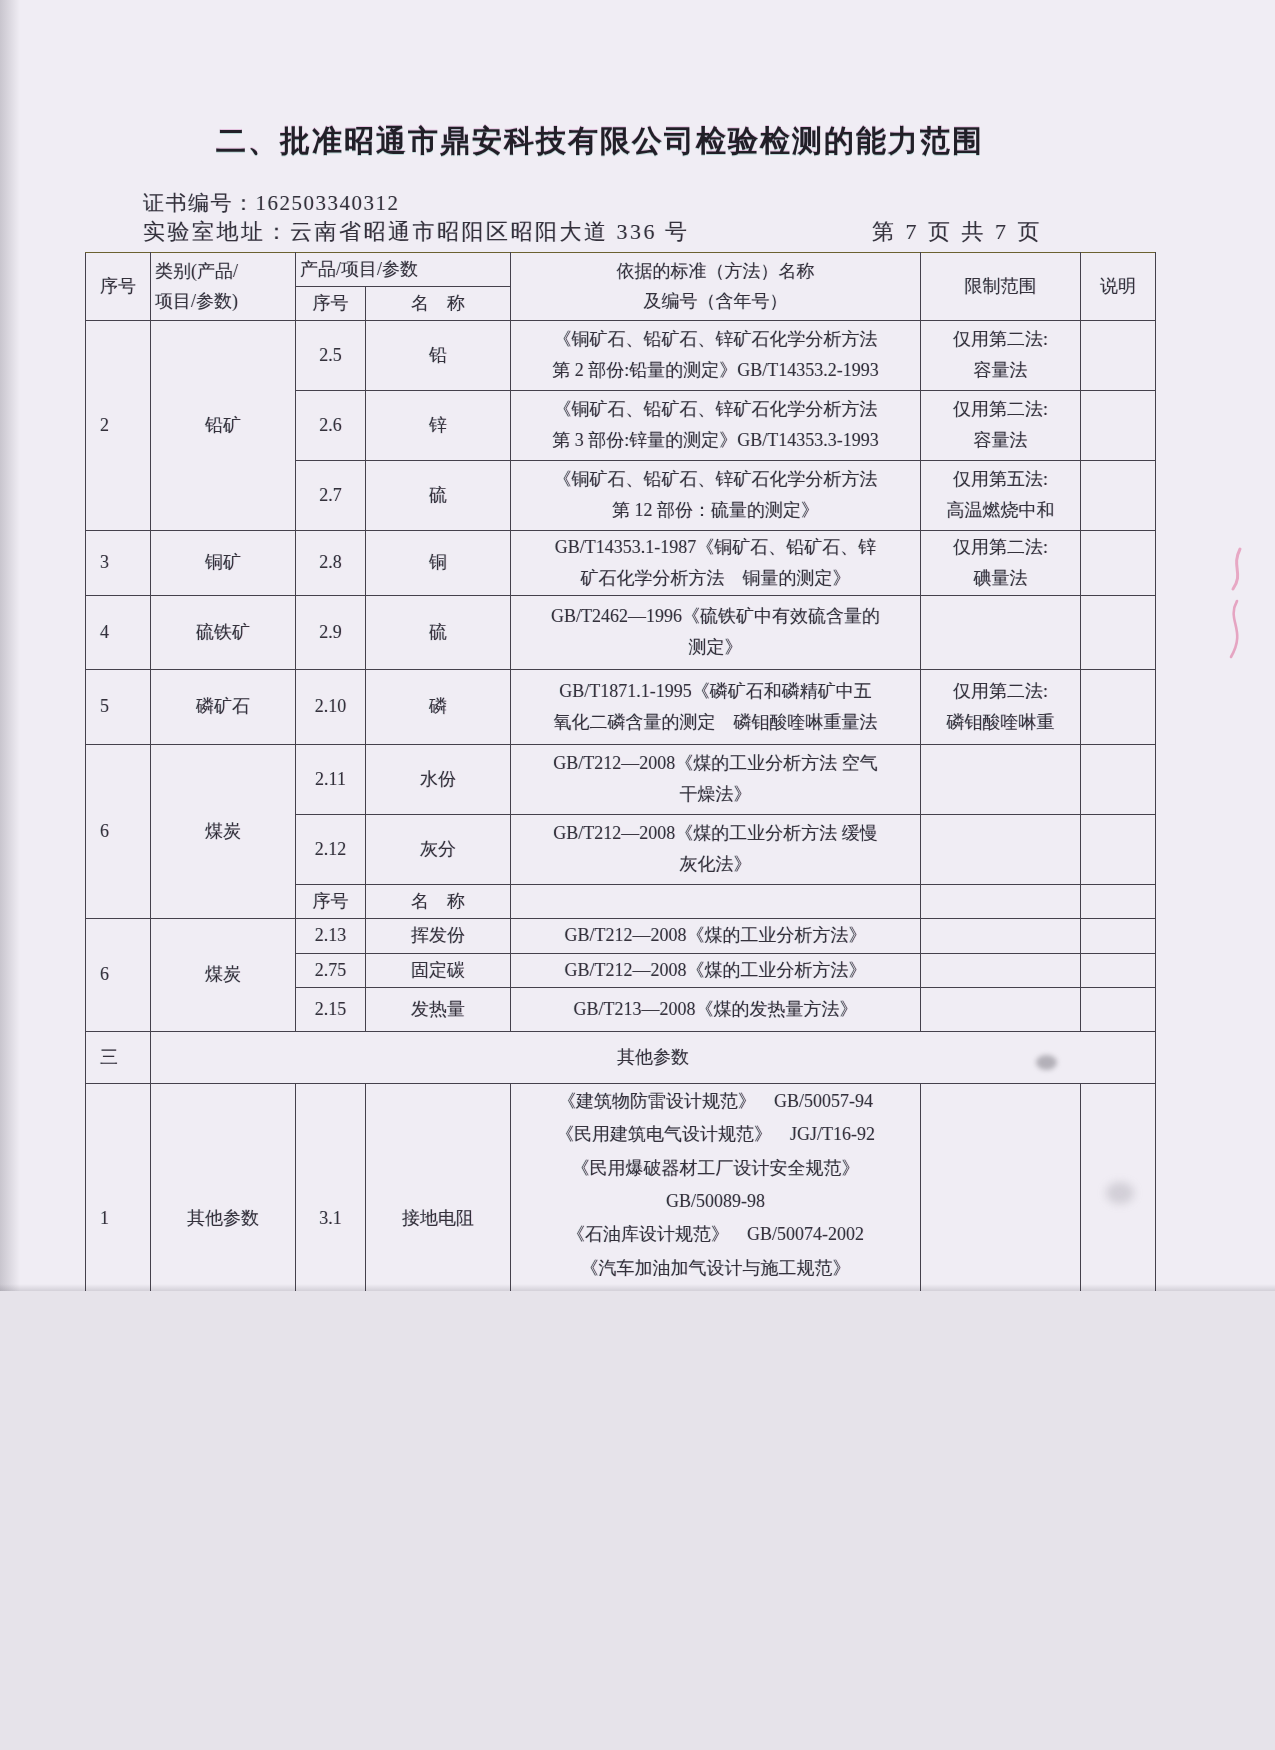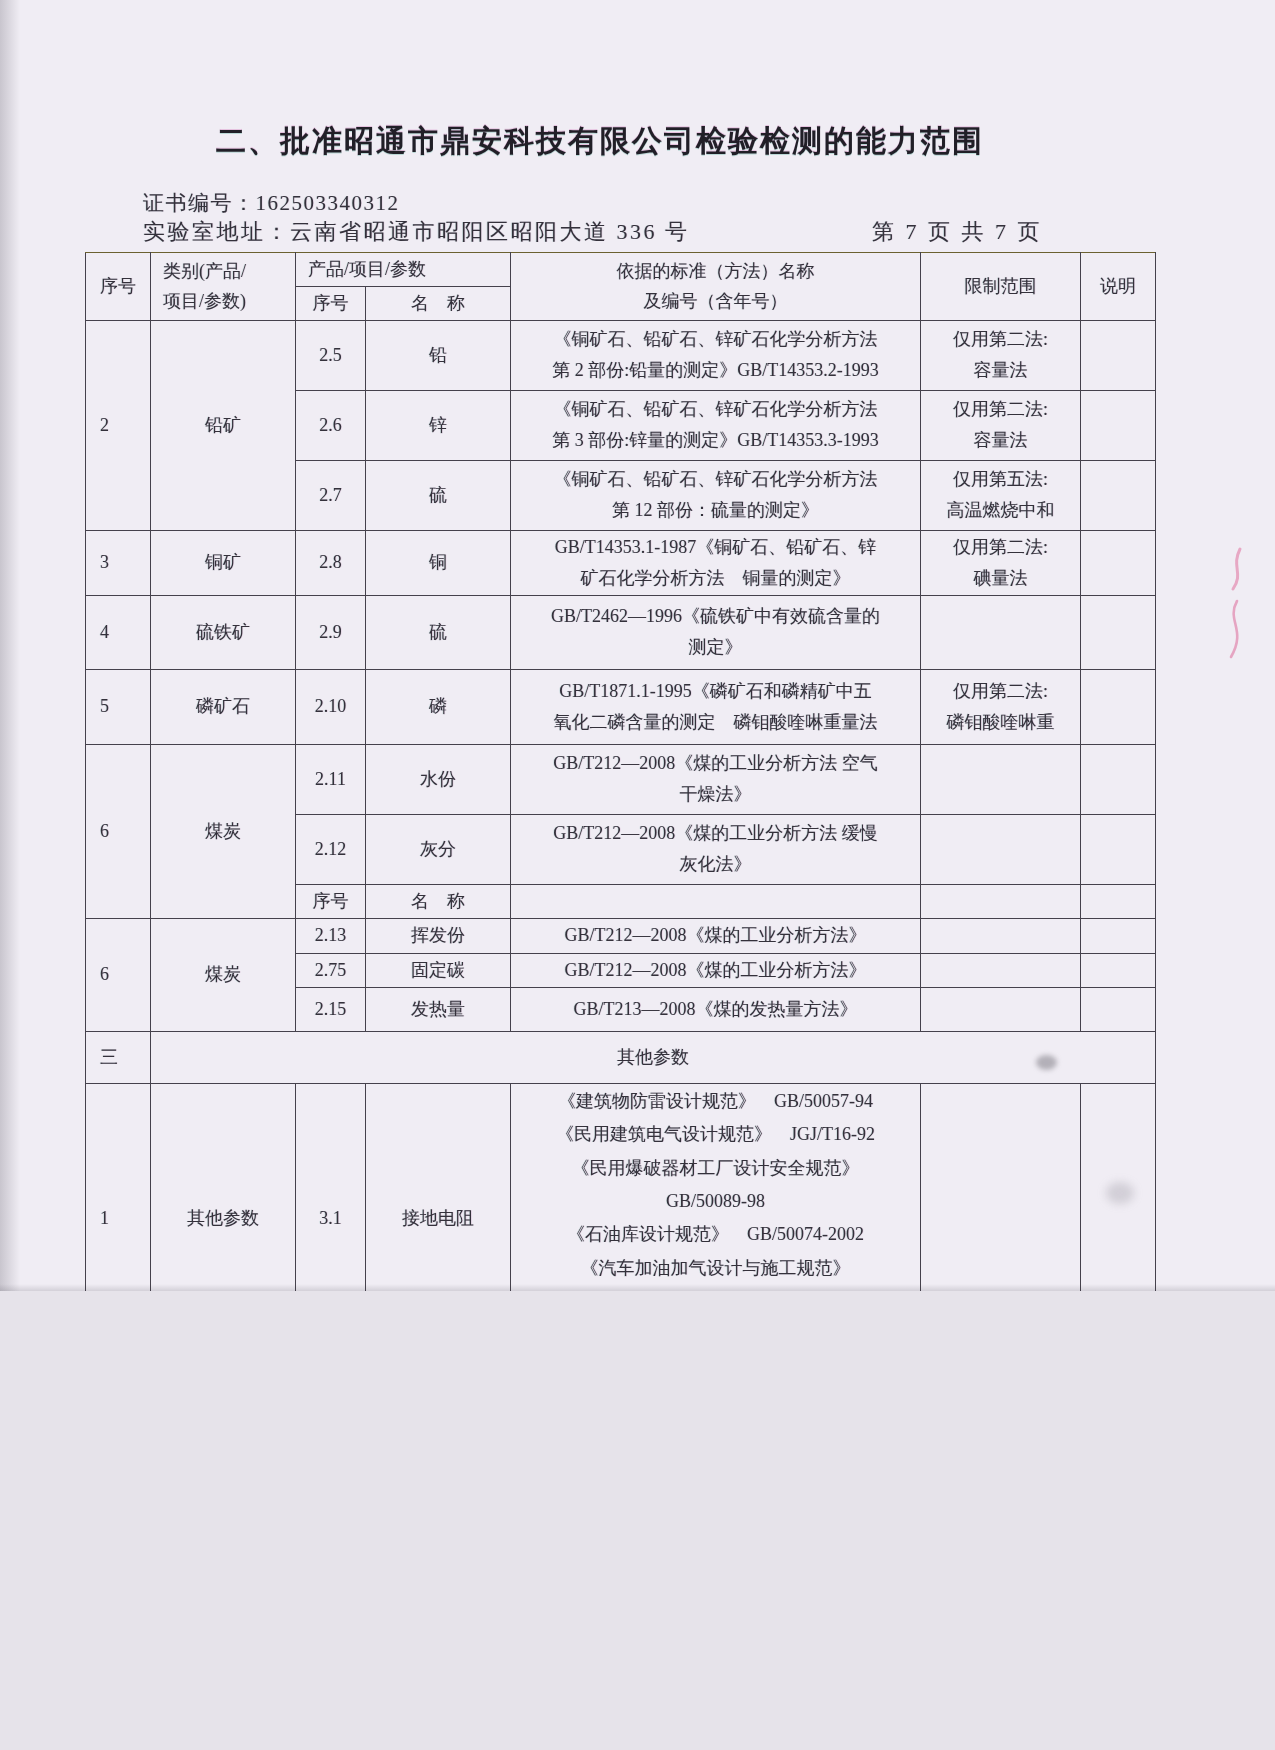--- a/index.html
+++ b/index.html
@@ -44,21 +44,21 @@
   .cap-table td {
     border:1.6px solid #45414c;
     vertical-align:middle;
     text-align:center;
     padding:1px 4px;
     line-height:1.72;
     white-space:pre-line;
     overflow:hidden;
   }
   .cap-table td.cell-left  { text-align:left; padding-left:14px; }
-  .cap-table td.group-head { text-align:left; padding-left:12px; }
+  .cap-table td.group-head { text-align:left; padding-left:4px; }
   .cap-table td.std-tall   { line-height:33.4px; }
   
   tr.bt-c > td { border-top-color:#35656d; }
   tr.bt-m > td { border-top-color:#6d4072; }
   tr.bt-y > td { border-top-color:#6b6130; }
   tr.last-row > td { border-bottom-color:#6d4072; }
 </style>
 </head>
 <body>
 

